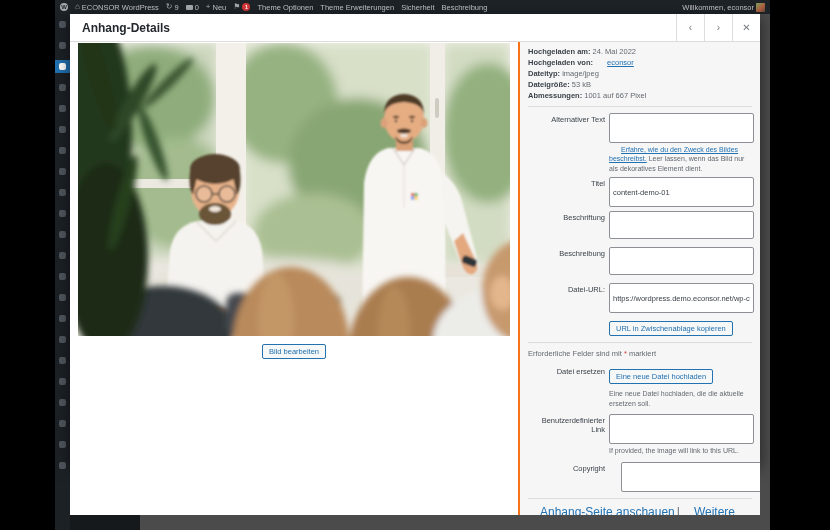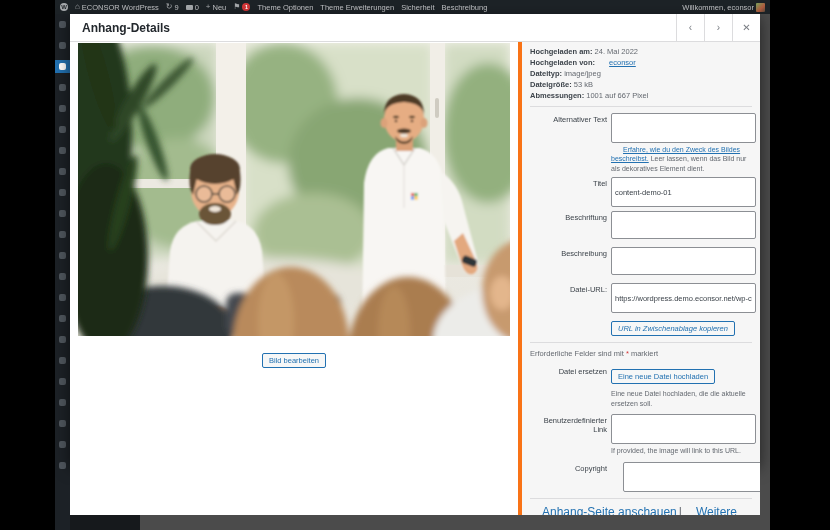--- a/index.html
+++ b/index.html
@@ -43,27 +43,27 @@
   .modal-title{font-size:12px;font-weight:bold;color:#23282d;padding-left:12px;}
   .modal-nav{margin-left:auto;display:flex;height:100%;}
   .nav-btn{width:28px;height:100%;border-left:1px solid #dcdcde;display:flex;align-items:center;
     justify-content:center;font-size:10px;color:#787c82;cursor:pointer;background:#fff;box-sizing:border-box;}
 
   .modal-content{position:absolute;left:0;top:28px;width:690px;height:473px;}
 
   
   .media-pane{position:absolute;left:0;top:0;width:448px;height:473px;background:#fff;}
   .attachment-img{position:absolute;left:8px;top:1px;width:432px;height:293px;overflow:hidden;}
-  .edit-btn-row{position:absolute;left:8px;top:307px;width:432px;text-align:center;}
+  .edit-btn-row{position:absolute;left:8px;top:298px;width:432px;text-align:center;}
   .btn-secondary{display:inline-block;font-size:7.5px;color:#2271b1;background:#f6f7f7;
     border:1px solid #2271b1;border-radius:2px;padding:2px 6px;cursor:pointer;font-family:inherit;line-height:1.2;}
 
   
   .detail-pane{position:absolute;left:448px;top:0;width:242px;height:473px;background:#f6f6f6;
-    border-left:4px solid #f97316;box-sizing:border-box;padding:5px 8px;overflow:hidden;}
+    border-left:2px solid #f97316;box-sizing:border-box;padding:5px 8px;overflow:hidden;}
   .meta p{margin:0 0 1.5px 0;font-size:7.5px;line-height:1.25;color:#646970;}
   .meta strong{color:#3c434a;font-weight:bold;}
   a.link{color:#2271b1;text-decoration:underline;cursor:pointer;padding-left:12px;}
   hr.div{border:none;border-top:1px solid #dcdcde;margin:6px 0;}
 
   .frow{display:flex;margin-bottom:4px;}
   .flabel{width:77px;min-width:77px;text-align:right;margin-right:4px;font-size:7.5px;
     color:#3c434a;padding-top:2px;line-height:1.2;}
   .fctrl{width:145px;}
   .txt{width:145px;box-sizing:border-box;height:13px;border:1px solid #8c8f94;border-radius:2px;
@@ -363,21 +363,21 @@
 
         <div class="frow">
           <div class="flabel">Beschreibung</div>
           <div class="fctrl"><textarea class="txt" style=""></textarea></div>
         </div>
 
         <div class="frow">
           <div class="flabel">Datei-URL:</div>
           <div class="fctrl">
             <input class="txt" type="text" readonly="" value="https://wordpress.demo.econsor.net/wp-content/up" style="">
-            <div style="margin-top:4px;font-style:italic;">
+            <div style="margin-top:4px;">
               <span class="btn-secondary">URL in Zwischenablage kopieren</span>
             </div>
           </div>
         </div>
 
         <hr class="div">
         <div class="note"><span>Erforderliche Felder sind mit </span><span class="star">*</span><span> markiert</span></div>
 
         <div class="frow">
           <div class="flabel">Datei ersetzen</div>

